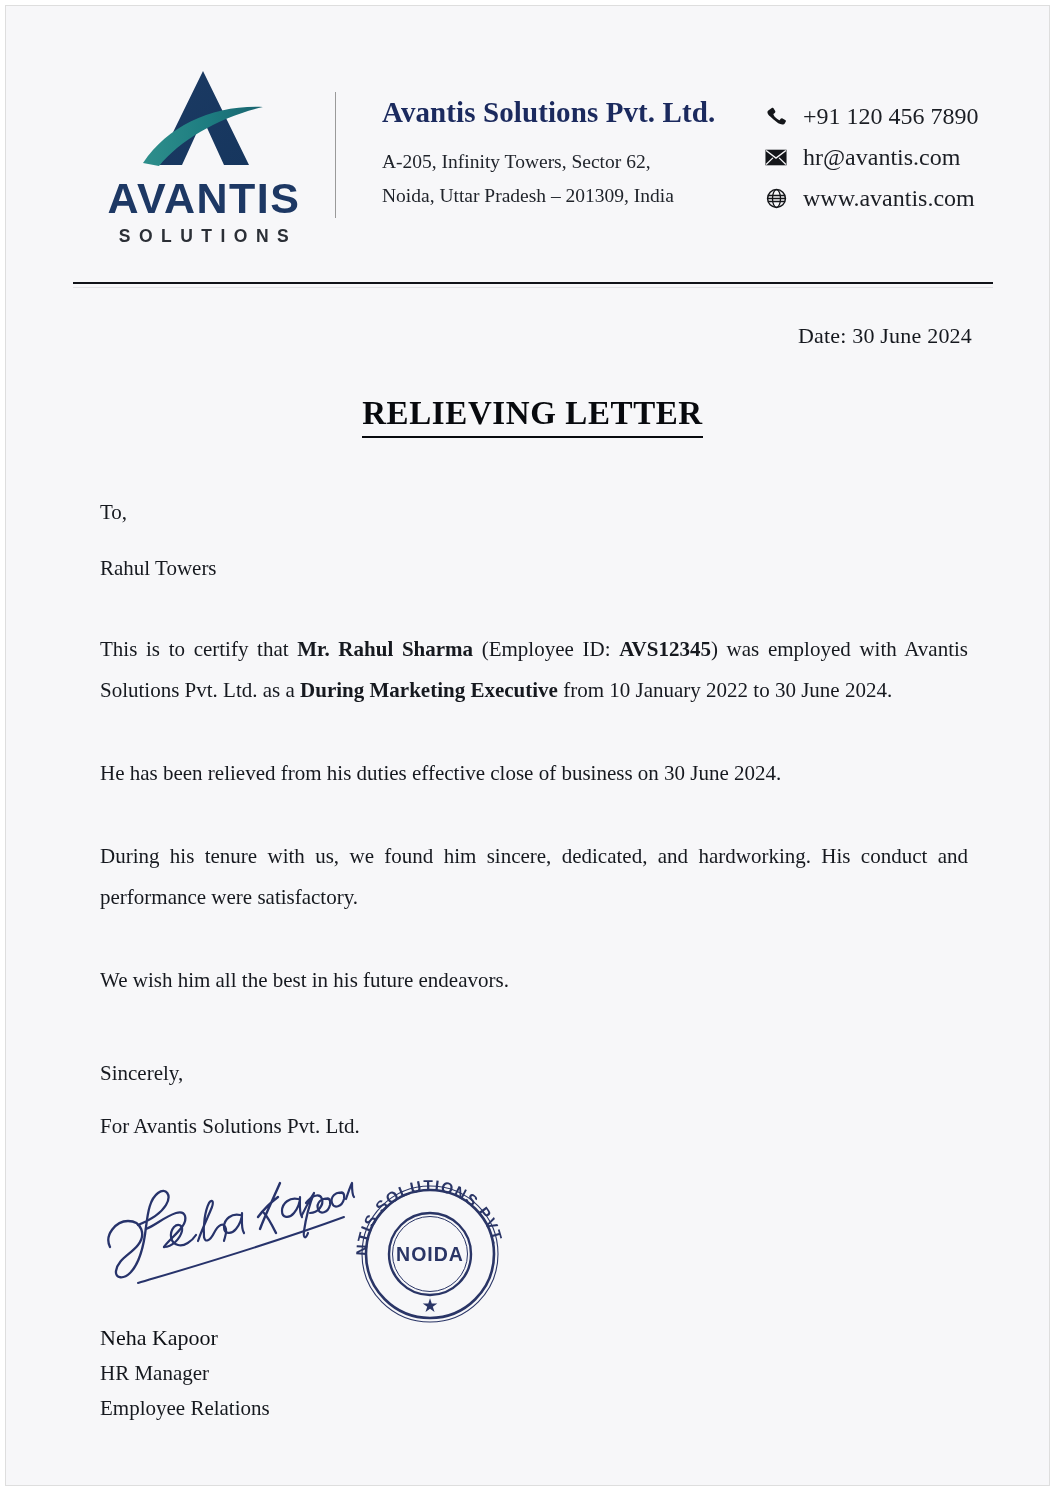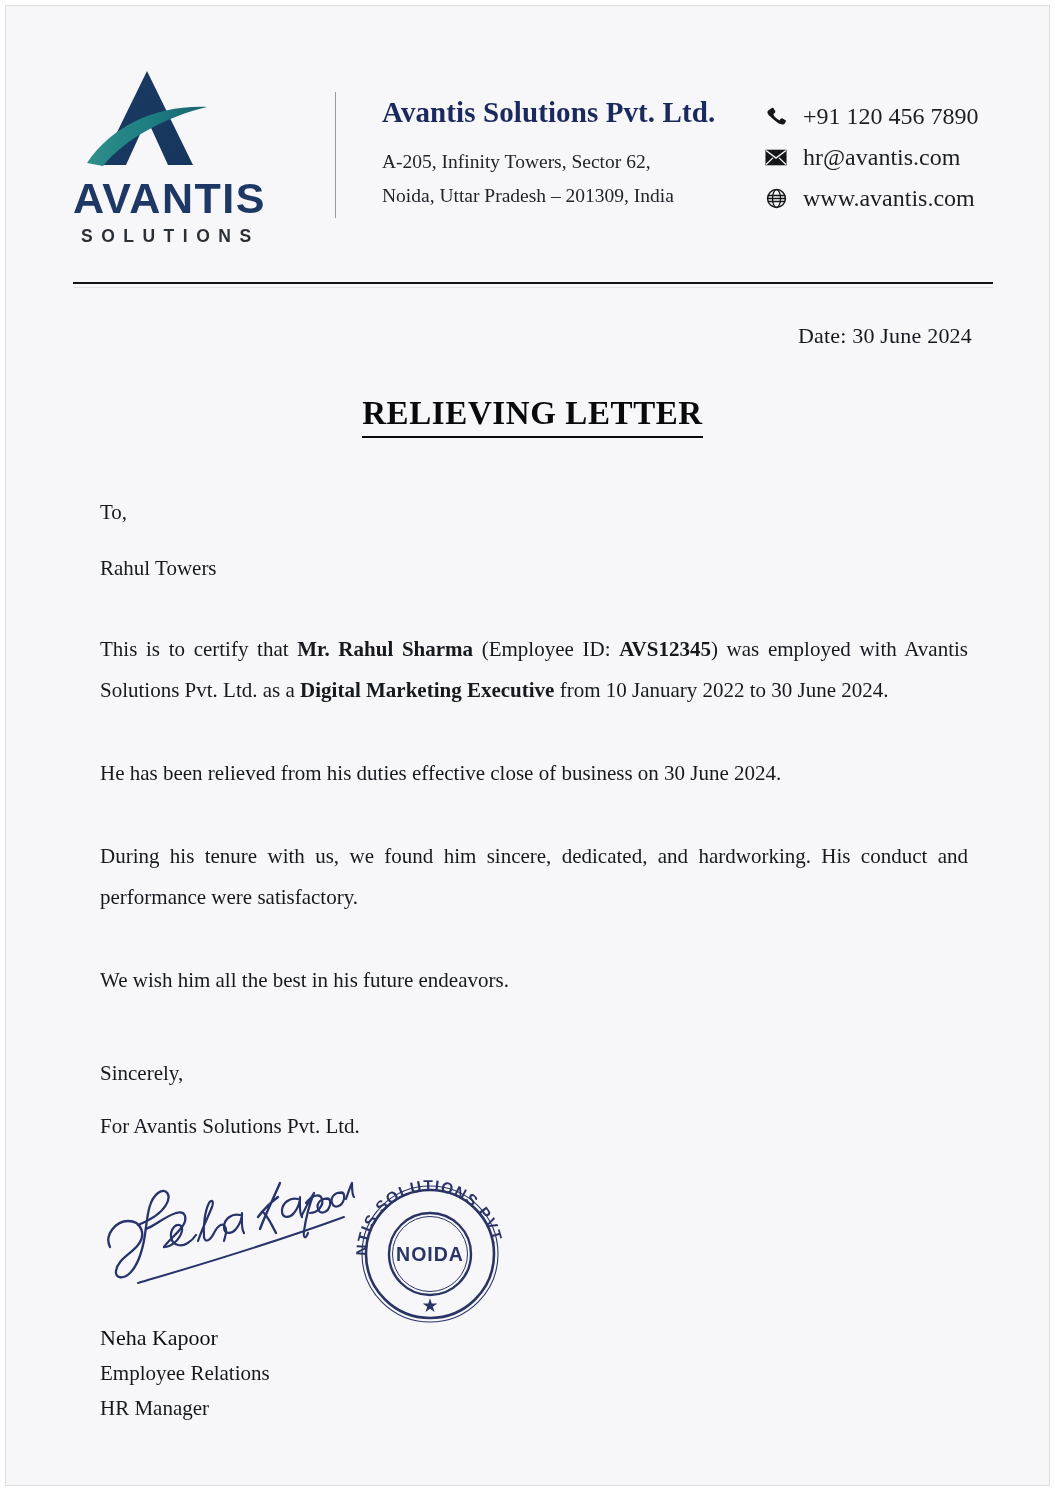--- a/index.html
+++ b/index.html
@@ -33,21 +33,21 @@
     height: 215px;
     display: flex;
     align-items: center;
   }
 
   .logo-block {
     width: 262px;
     flex: 0 0 262px;
     display: flex;
     flex-direction: column;
-    align-items: flex-start;
+    align-items: center;
     justify-content: center;
     padding-top: 4px;
   }
   .logo-mark {
     width: 150px;
     height: 104px;
     position: relative;
   }
   .logo-wordmark {
     margin-top: 6px;
@@ -319,21 +319,21 @@
   </div>
 
   <div id="body-area">
 
     <p class="p">To,</p>
     <div class="gap-sm"></div>
     <p class="p">Rahul Towers</p>
 
     <div class="gap-md"></div>
 
-    <p class="p just"><span>This is to certify that </span><b>Mr. Rahul Sharma</b><span> (Employee ID: </span><b>AVS12345</b><span>) was employed with Avantis Solutions Pvt. Ltd. as a </span><b>Digital Marketing Executive</b><span> from 10 January 2022 to 30 June 2024.</span></p>
+    <p class="p just"><span>This is to certify that </span><b>Mr. Rahul Sharma</b><span> (Employee ID: </span><b>AVS12345</b><span>) was employed with Avantis Solutions Pvt. Ltd. as a </span><b>During Marketing Executive</b><span> from 10 January 2022 to 30 June 2024.</span></p>
 
     <div class="gap-lg"></div>
 
     <p class="p just">He has been relieved from his duties effective close of business on 30 June 2024.</p>
 
     <div class="gap-lg"></div>
 
     <p class="p just">During his tenure with us, we found him sincere, dedicated, and hardworking. His conduct and performance were satisfactory.</p>
 
     <div class="gap-lg"></div>
@@ -406,17 +406,17 @@
           <text font-family="'Liberation Sans', sans-serif" font-size="15.5" font-weight="600" fill="#2a3566" letter-spacing="1.3">
             <textPath href="#sealArc" startOffset="50%" text-anchor="middle">AVANTIS SOLUTIONS PVT. LTD.</textPath>
           </text>
           <text x="85" y="86" text-anchor="middle" font-family="'Liberation Sans', sans-serif" font-size="19.5" font-weight="600" fill="#2a3566" letter-spacing="1">NOIDA</text>
           <text x="85" y="137" text-anchor="middle" font-size="19" fill="#2a3566">★</text>
         </svg>
       </div>
     </div>
 
     <div class="sign-name">Neha Kapoor</div>
+    <div class="sign-role">HR Manager</div>
     <div class="sign-role">Employee Relations</div>
-    <div class="sign-role">HR Manager</div>
   </div>
 
 </div>
 
 </body></html>

